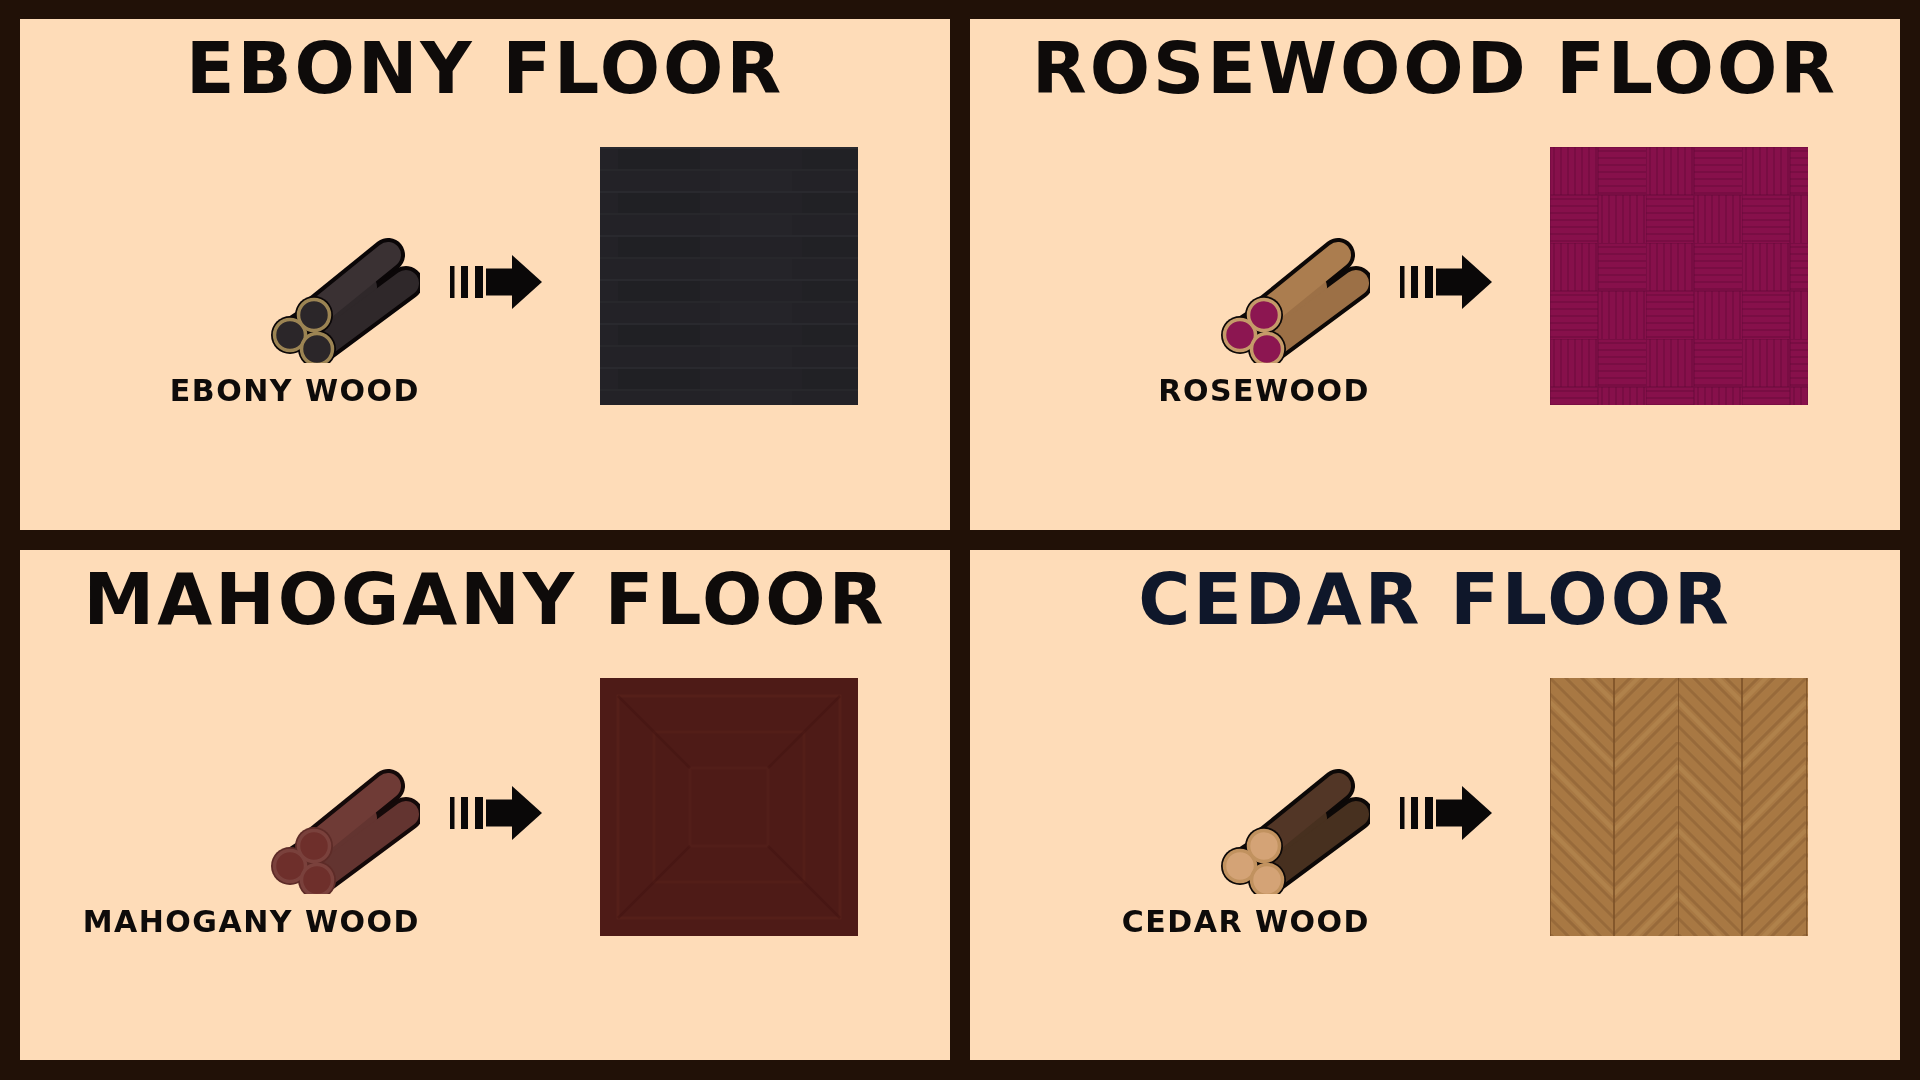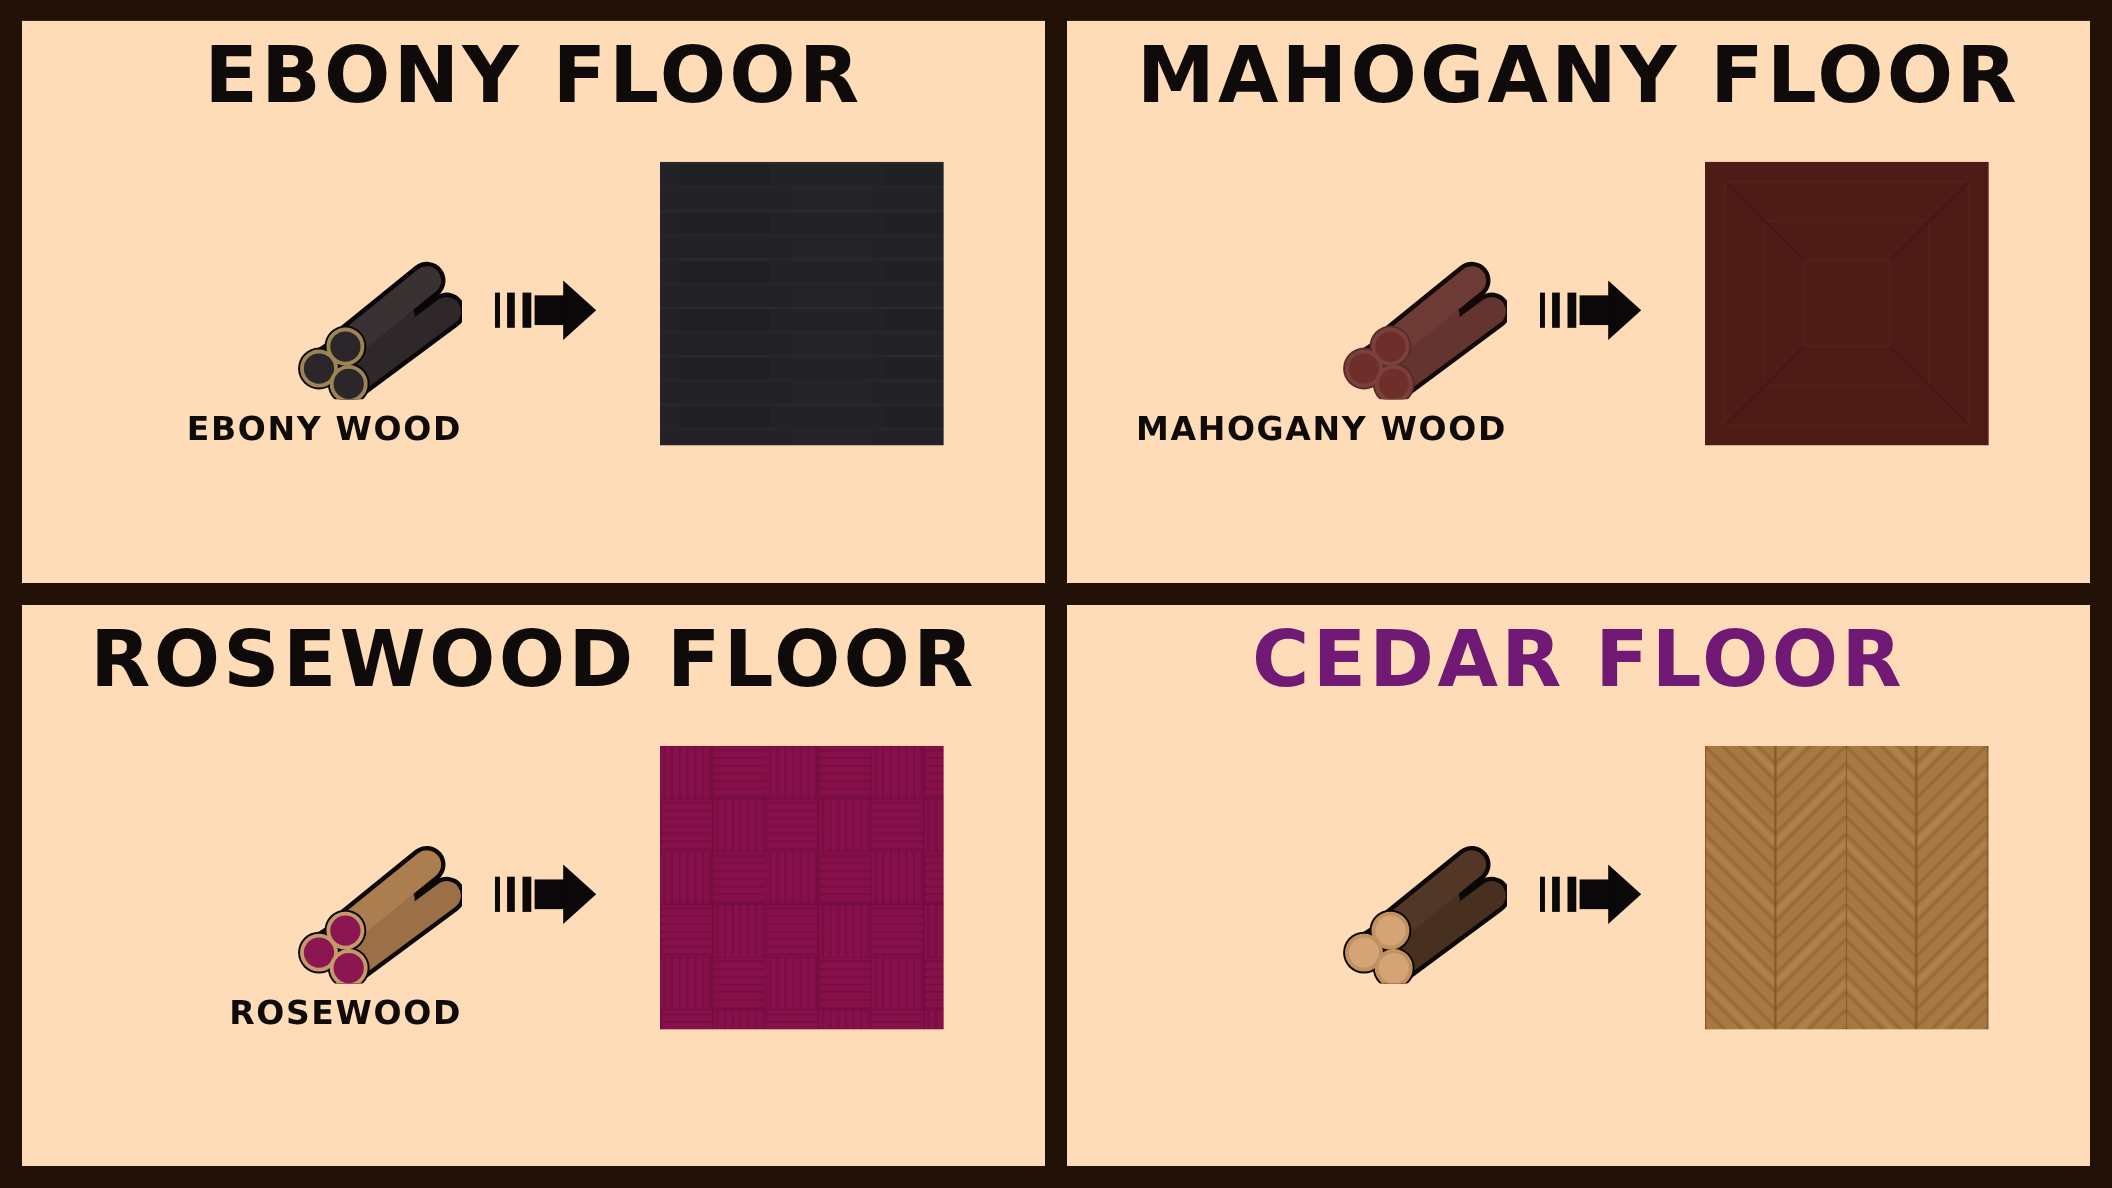--- a/index.html
+++ b/index.html
@@ -83,66 +83,20 @@
         <pattern id="pat-ebony" width="258" height="44" patternUnits="userSpaceOnUse">
           <rect width="258" height="44" fill="#232227"></rect>
           <rect y="0" width="258" height="2" opacity="0.65" fill="#2c2c31"></rect>
           <rect y="22" width="258" height="2" opacity="0.45" fill="#2c2c31"></rect>
           <rect x="18" y="2" width="82" height="20" opacity="0.5" fill="#1d1d21"></rect>
           <rect x="120" y="24" width="72" height="20" opacity="0.25" fill="#2c2c31"></rect>
           <rect x="202" y="2" width="56" height="20" opacity="0.3" fill="#1d1d21"></rect>
         </pattern>
       </defs>
       <rect width="258" height="258" fill="url(#pat-ebony)"></rect>
-    </svg>
-  </section>
-
-  <section class="panel" style="background: rgb(254, 220, 184);">
-    <h2 class="panel-title" style="color: rgb(14, 11, 10);">MAHOGANY FLOOR</h2>
-
-    <div class="ingredient">
-      <svg class="log-icon" viewBox="0 0 152 128">
-        <g stroke-linecap="round" fill="none">
-          <line x1="24" y1="100" x2="96" y2="52" stroke-width="34" stroke="#140909"></line>
-          <line x1="46" y1="80" x2="120" y2="20" stroke-width="34" stroke="#140909"></line>
-          <line x1="49" y1="114" x2="138" y2="48" stroke-width="34" stroke="#140909"></line>
-          <line x1="24" y1="100" x2="96" y2="52" stroke-width="26" stroke="#633430"></line>
-          <line x1="46" y1="80" x2="120" y2="20" stroke-width="26" stroke="#6f3b36"></line>
-          <line x1="49" y1="114" x2="138" y2="48" stroke-width="26" stroke="#633430"></line>
-        </g>
-        <g>
-          <circle cx="22" cy="100" r="19" fill="#5d2b27"></circle>
-          <circle cx="46" cy="80" r="19" fill="#5d2b27"></circle>
-          <circle cx="49" cy="114" r="19" fill="#5d2b27"></circle>
-          <circle cx="22" cy="100" r="15.5" stroke-width="3.5" fill="#6e2f2b" stroke="#7a413c"></circle>
-          <circle cx="46" cy="80" r="15.5" stroke-width="3.5" fill="#6e2f2b" stroke="#7a413c"></circle>
-          <circle cx="49" cy="114" r="15.5" stroke-width="3.5" fill="#6e2f2b" stroke="#7a413c"></circle>
-        </g>
-      </svg>
-      <div class="wood-label" style="color: rgb(14, 11, 10);">MAHOGANY WOOD</div>
-    </div>
-
-    <svg class="arrow-icon" viewBox="0 0 92 54">
-      <g fill="#0a0808">
-        <rect x="0" y="11" width="4.5" height="32"></rect>
-        <rect x="11" y="11" width="7" height="32"></rect>
-        <rect x="25" y="11" width="8" height="32"></rect>
-        <rect x="36" y="13.5" width="27" height="27"></rect>
-        <polygon points="62,0 92,27 62,54"></polygon>
-      </g>
-    </svg>
-
-    <svg class="floor-swatch" viewBox="0 0 258 258" preserveAspectRatio="none">
-      <rect width="258" height="258" fill="#4e1b17"></rect>
-      <g fill="none" stroke-width="3">
-        <rect x="18" y="18" width="222" height="222" opacity="0.5" stroke="#5c241c"></rect>
-        <rect x="54" y="54" width="150" height="150" opacity="0.4" stroke="#5c241c"></rect>
-        <rect x="90" y="90" width="78" height="78" opacity="0.35" stroke="#5c241c"></rect>
-      </g>
-      <path d="M18 18L90 90M240 18L168 90M18 240L90 168M240 240L168 168" stroke-width="2.5" opacity="0.45" fill="none" stroke="#431512"></path>
     </svg>
   </section>
 
   <section class="panel" style="background: rgb(254, 220, 184);">
     <h2 class="panel-title" style="color: rgb(14, 11, 10);">ROSEWOOD FLOOR</h2>
 
     <div class="ingredient">
       <svg class="log-icon" viewBox="0 0 152 128">
         <g stroke-linecap="round" fill="none">
           <line x1="24" y1="100" x2="96" y2="52" stroke-width="34" stroke="#0c0807"></line>
@@ -185,41 +139,88 @@
             <path d="M0 52H48M0 59H48M0 66H48M0 73H48M0 80H48M0 87H48M0 94H48" stroke="#6d0a3c"></path>
           </g>
           <path d="M0 0H96M0 48H96M0 0V96M48 0V96" stroke-width="1.5" opacity="0.5" fill="none" stroke="#5e0834"></path>
         </pattern>
       </defs>
       <rect width="258" height="258" fill="url(#pat-rosewood)"></rect>
     </svg>
   </section>
 
   <section class="panel" style="background: rgb(254, 220, 184);">
-    <h2 class="panel-title" style="color: #701a75;">CEDAR FLOOR</h2>
+    <h2 class="panel-title" style="color: rgb(14, 11, 10);">MAHOGANY FLOOR</h2>
+
+    <div class="ingredient">
+      <svg class="log-icon" viewBox="0 0 152 128">
+        <g stroke-linecap="round" fill="none">
+          <line x1="24" y1="100" x2="96" y2="52" stroke-width="34" stroke="#140909"></line>
+          <line x1="46" y1="80" x2="120" y2="20" stroke-width="34" stroke="#140909"></line>
+          <line x1="49" y1="114" x2="138" y2="48" stroke-width="34" stroke="#140909"></line>
+          <line x1="24" y1="100" x2="96" y2="52" stroke-width="26" stroke="#633430"></line>
+          <line x1="46" y1="80" x2="120" y2="20" stroke-width="26" stroke="#6f3b36"></line>
+          <line x1="49" y1="114" x2="138" y2="48" stroke-width="26" stroke="#633430"></line>
+        </g>
+        <g>
+          <circle cx="22" cy="100" r="19" fill="#5d2b27"></circle>
+          <circle cx="46" cy="80" r="19" fill="#5d2b27"></circle>
+          <circle cx="49" cy="114" r="19" fill="#5d2b27"></circle>
+          <circle cx="22" cy="100" r="15.5" stroke-width="3.5" fill="#6e2f2b" stroke="#7a413c"></circle>
+          <circle cx="46" cy="80" r="15.5" stroke-width="3.5" fill="#6e2f2b" stroke="#7a413c"></circle>
+          <circle cx="49" cy="114" r="15.5" stroke-width="3.5" fill="#6e2f2b" stroke="#7a413c"></circle>
+        </g>
+      </svg>
+      <div class="wood-label" style="color: rgb(14, 11, 10);">MAHOGANY WOOD</div>
+    </div>
+
+    <svg class="arrow-icon" viewBox="0 0 92 54">
+      <g fill="#0a0808">
+        <rect x="0" y="11" width="4.5" height="32"></rect>
+        <rect x="11" y="11" width="7" height="32"></rect>
+        <rect x="25" y="11" width="8" height="32"></rect>
+        <rect x="36" y="13.5" width="27" height="27"></rect>
+        <polygon points="62,0 92,27 62,54"></polygon>
+      </g>
+    </svg>
+
+    <svg class="floor-swatch" viewBox="0 0 258 258" preserveAspectRatio="none">
+      <rect width="258" height="258" fill="#4e1b17"></rect>
+      <g fill="none" stroke-width="3">
+        <rect x="18" y="18" width="222" height="222" opacity="0.5" stroke="#5c241c"></rect>
+        <rect x="54" y="54" width="150" height="150" opacity="0.4" stroke="#5c241c"></rect>
+        <rect x="90" y="90" width="78" height="78" opacity="0.35" stroke="#5c241c"></rect>
+      </g>
+      <path d="M18 18L90 90M240 18L168 90M18 240L90 168M240 240L168 168" stroke-width="2.5" opacity="0.45" fill="none" stroke="#431512"></path>
+    </svg>
+  </section>
+
+  <section class="panel" style="background: rgb(254, 220, 184);">
+    <h2 class="panel-title" style="color: #0f172a;">CEDAR FLOOR</h2>
 
     <div class="ingredient">
       <svg class="log-icon" viewBox="0 0 152 128">
         <g stroke-linecap="round" fill="none">
           <line x1="24" y1="100" x2="96" y2="52" stroke-width="34" stroke="#0c0807"></line>
           <line x1="46" y1="80" x2="120" y2="20" stroke-width="34" stroke="#0c0807"></line>
           <line x1="49" y1="114" x2="138" y2="48" stroke-width="34" stroke="#0c0807"></line>
           <line x1="24" y1="100" x2="96" y2="52" stroke-width="26" stroke="#47301f"></line>
           <line x1="46" y1="80" x2="120" y2="20" stroke-width="26" stroke="#523626"></line>
           <line x1="49" y1="114" x2="138" y2="48" stroke-width="26" stroke="#47301f"></line>
         </g>
         <g>
           <circle cx="22" cy="100" r="19" fill="#0c0807"></circle>
           <circle cx="46" cy="80" r="19" fill="#0c0807"></circle>
           <circle cx="49" cy="114" r="19" fill="#0c0807"></circle>
           <circle cx="22" cy="100" r="15.5" stroke-width="3.5" fill="#d4a376" stroke="#c1925f"></circle>
           <circle cx="46" cy="80" r="15.5" stroke-width="3.5" fill="#d4a376" stroke="#c1925f"></circle>
           <circle cx="49" cy="114" r="15.5" stroke-width="3.5" fill="#d4a376" stroke="#c1925f"></circle>
         </g>
       </svg>
+      <div class="wood-label" style="color: rgb(14, 11, 10);">CEDAR WOOD</div>
     </div>
 
     <svg class="arrow-icon" viewBox="0 0 92 54">
       <g fill="#0a0808">
         <rect x="0" y="11" width="4.5" height="32"></rect>
         <rect x="11" y="11" width="7" height="32"></rect>
         <rect x="25" y="11" width="8" height="32"></rect>
         <rect x="36" y="13.5" width="27" height="27"></rect>
         <polygon points="62,0 92,27 62,54"></polygon>
       </g>

